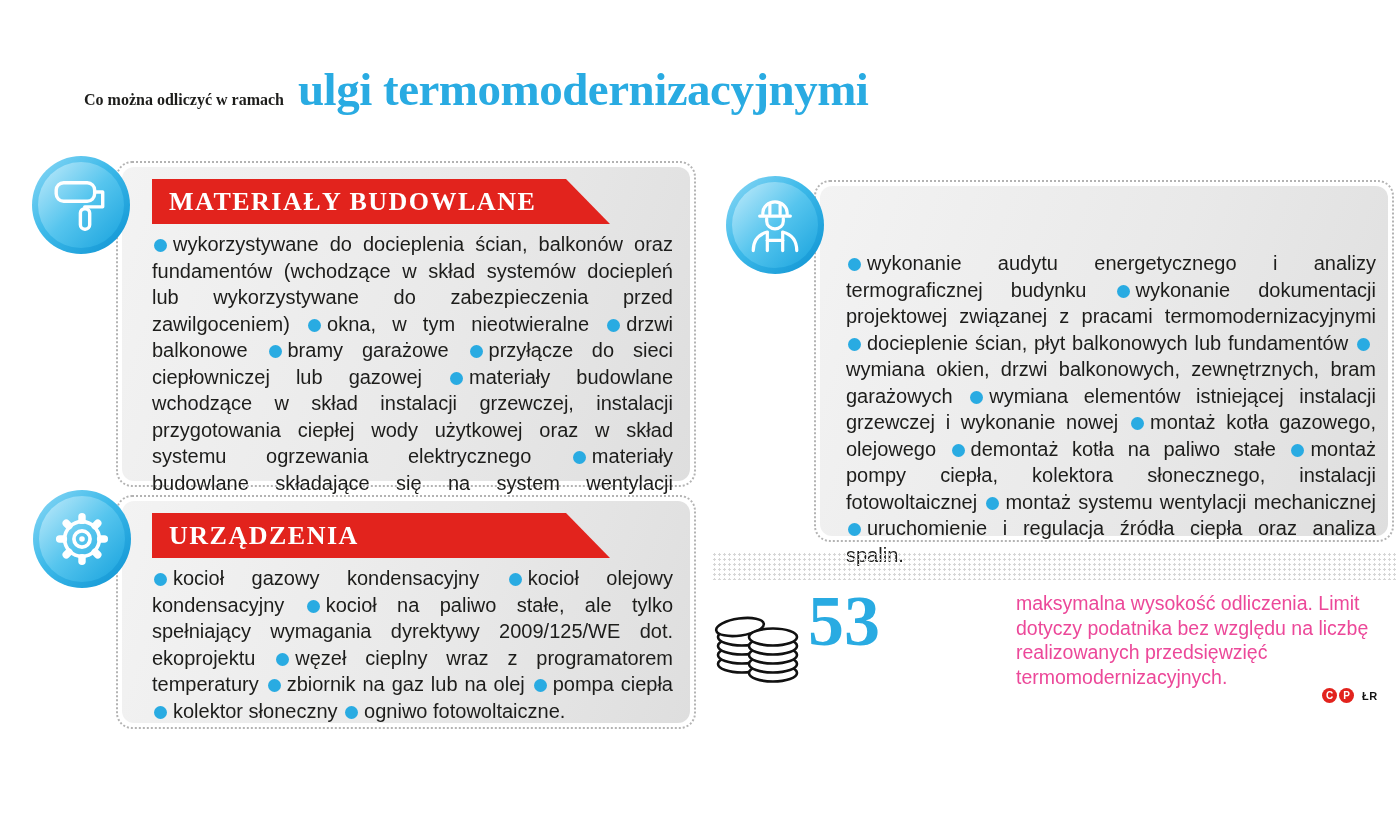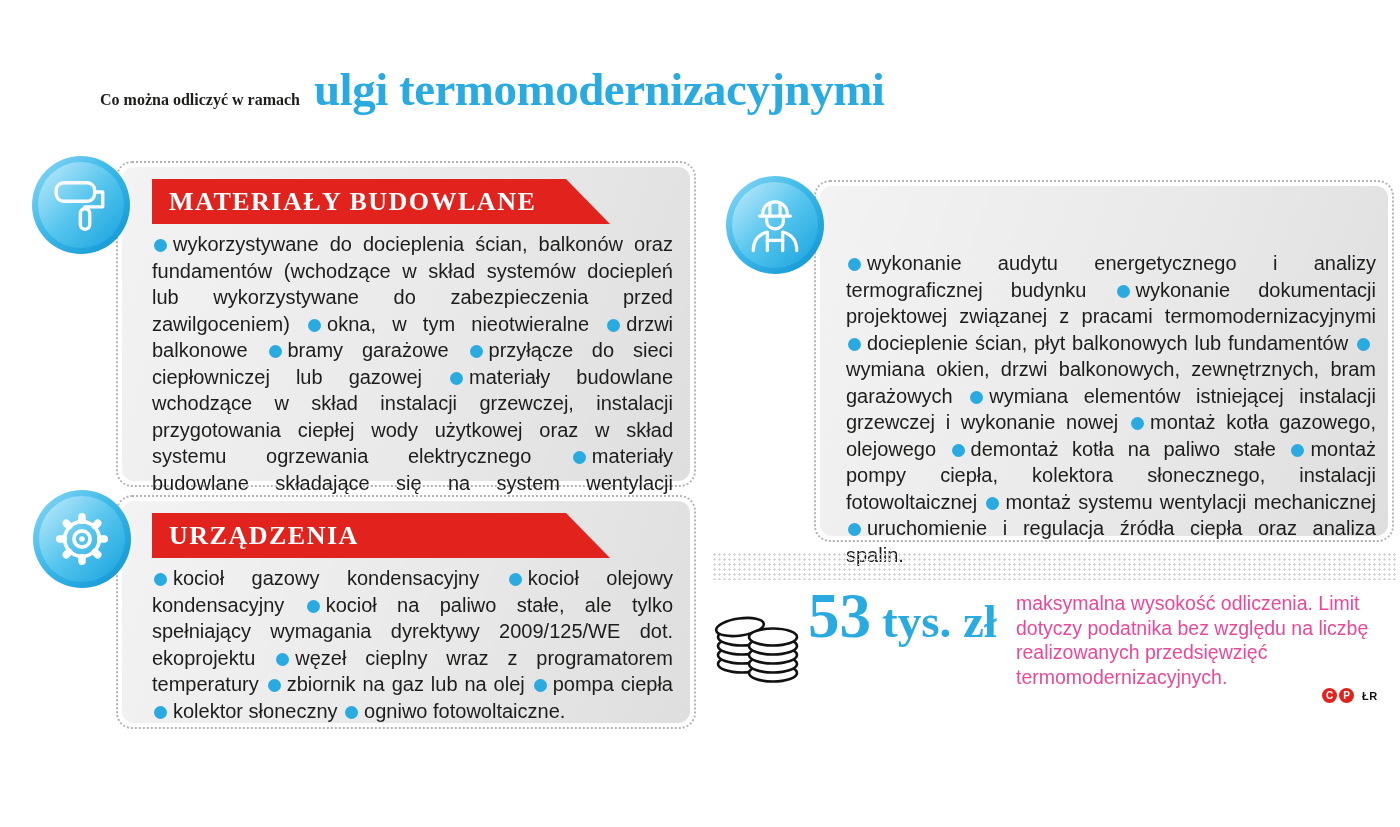--- a/index.html
+++ b/index.html
@@ -2,21 +2,21 @@
 <html><head>
 <meta charset="utf-8">
 <style>
   html,body{margin:0;padding:0;}
   body{
     width:1400px;height:827px;position:relative;background:#ffffff;
     font-family:"Liberation Sans",sans-serif;overflow:hidden;color:#1d1d1b;
   }
   
   .title-row{position:absolute;left:84px;top:62px;display:flex;align-items:baseline;gap:14px;
-    font-family:"Liberation Serif",serif;font-weight:bold;white-space:nowrap;margin-left:16px;}
+    font-family:"Liberation Serif",serif;font-weight:bold;white-space:nowrap;}
   .title-highlight{font-size:47px;color:#29abe2;letter-spacing:-0.5px;}
 
   
   .panel{position:absolute;border:2px dotted #b3b3b3;border-radius:16px;}
   .panel-bg{position:absolute;inset:4px;border-radius:12px;
     background:linear-gradient(110deg,#f3f3f3 0%,#e9e9e9 55%,#dedede 100%);}
   .banner{position:absolute;top:12px;height:45px;background:#e2231d;color:#ffffff;
     font-family:"Liberation Serif",serif;font-weight:bold;font-size:26px;letter-spacing:1.5px;
     display:flex;align-items:center;padding-left:17px;box-sizing:border-box;
     clip-path:polygon(0 0,calc(100% - 44px) 0,100% 100%,0 100%);}
@@ -31,21 +31,21 @@
   .icon-inner{width:86px;height:86px;border-radius:50%;
     background:linear-gradient(135deg,#c4ecfb 0%,#56c5ee 50%,#17a2dd 100%);
     display:flex;align-items:center;justify-content:center;}
 
   
   .halftone{position:absolute;left:712px;top:552px;width:686px;height:28px;
     background-image:radial-gradient(#d6d6d6 1.1px,transparent 1.3px);background-size:5px 5px;}
   .coins-wrap{position:absolute;left:712px;top:588px;width:94px;height:98px;}
   .amount{position:absolute;left:808px;top:585px;display:flex;align-items:baseline;
     font-family:"Liberation Serif",serif;font-weight:bold;color:#29abe2;white-space:nowrap;}
-  .amount-number{font-size:63px;line-height:1;}
+  .amount-number{font-size:72px;line-height:1;}
   .amount-unit{font-size:47px;margin-left:11px;}
   .limit-note{position:absolute;left:1016px;top:591px;width:370px;
     font-size:19.5px;line-height:24.5px;color:#ec4899;}
 
   
   .credits{position:absolute;left:1322px;top:688px;display:flex;align-items:center;}
   .logo-circle{width:15px;height:15px;border-radius:50%;background:#e2231d;color:#ffffff;
     font-size:10px;font-weight:bold;display:flex;align-items:center;justify-content:center;}
   .logo-circle + .logo-circle{margin-left:2px;}
   .initials{font-size:11px;font-weight:bold;color:#141414;margin-left:8px;letter-spacing:0.5px;}
@@ -143,21 +143,20 @@
     <ellipse cx="61" cy="85" rx="24" ry="8.5" fill="#ffffff"></ellipse>
     <ellipse cx="61" cy="76" rx="24" ry="8.5" fill="#ffffff"></ellipse>
     <ellipse cx="61" cy="67" rx="24" ry="8.5" fill="#ffffff"></ellipse>
     <ellipse cx="61" cy="58" rx="24" ry="8.5" fill="#ffffff"></ellipse>
     <ellipse cx="61" cy="49" rx="24" ry="8.5" fill="#ffffff"></ellipse>
   </svg>
 </div>
 
 <div class="amount">
   <span class="amount-number">53</span>
-  <span class="amount-unit">tys. zł</span>
 </div>
 
 <div class="limit-note">maksymalna wysokość odliczenia. Limit dotyczy podatnika bez względu na liczbę realizowanych przedsięwzięć termomodernizacyjnych.</div>
 
 <div class="credits">
   <span class="logo-circle">C</span>
   <span class="logo-circle">P</span>
   <span class="initials">ŁR</span>
 </div>
 

